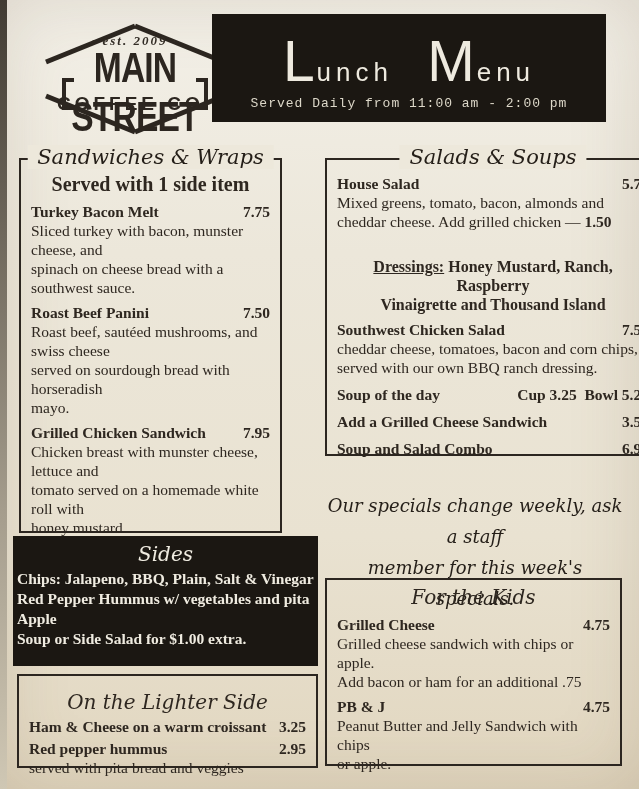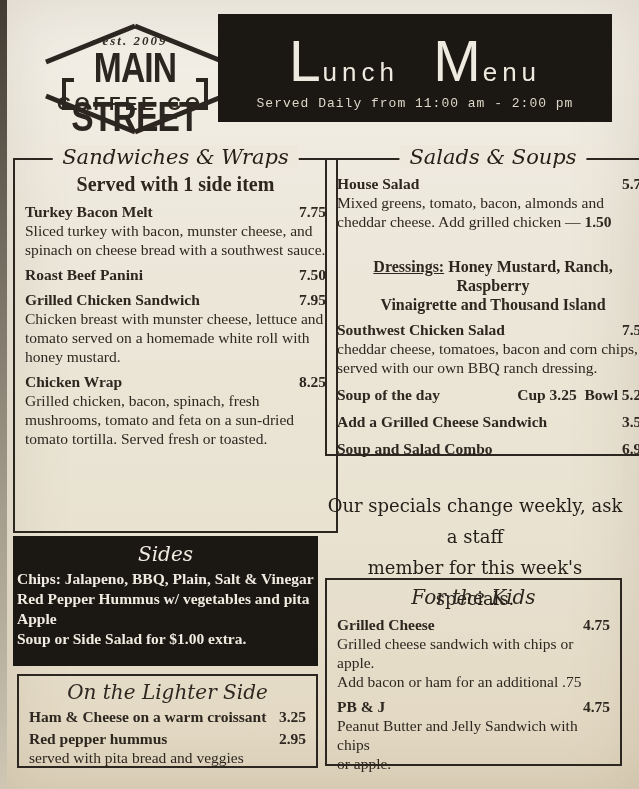--- a/index.html
+++ b/index.html
@@ -16,21 +16,21 @@
   .logo-est{position:absolute;top:13px;width:100%;text-align:center;
     font-style:italic;font-weight:bold;font-size:13px;letter-spacing:2px;color:#322c25;}
   .logo-name{position:absolute;top:27px;width:100%;text-align:center;
     font-family:"Liberation Sans",sans-serif;font-weight:bold;font-size:40px;
     letter-spacing:-1px;transform:scale(.84,1.08);transform-origin:center;color:#2c2620;}
   .logo-sub{position:absolute;top:73px;width:100%;text-align:center;
     font-family:"Liberation Sans",sans-serif;font-weight:bold;font-size:19px;
     letter-spacing:4px;color:#2c2620;}
 
   
-  .lunchbox{position:absolute;left:218px;top:14px;width:394px;height:108px;
+  .lunchbox{position:absolute;left:212px;top:14px;width:394px;height:108px;
     background:#1b1712;text-align:center;color:#eeeadf;}
   .lunch-title{margin-top:14px;font-family:"Liberation Sans",sans-serif;
     font-size:26px;letter-spacing:5px;}
   .lw{display:inline-block;margin:0 11px;}
   .lw::first-letter{font-size:57px;letter-spacing:2px;}
   .lunch-sub{position:absolute;bottom:11px;width:100%;
     font-family:"Liberation Mono",monospace;font-size:13px;letter-spacing:1px;color:#ddd8c9;}
 
   
   .panel{position:absolute;border:2px solid #2c2620;padding:8px 10px;box-sizing:border-box;}
@@ -38,36 +38,36 @@
     background:#ede8db;padding:0 10px;white-space:nowrap;
     font-family:"DejaVu Serif",serif;font-style:italic;font-size:21px;color:#241e18;}
   .inner-title{text-align:center;font-family:"DejaVu Serif",serif;font-style:italic;
     font-size:20px;margin:1px 0 3px;}
   .note{text-align:center;font-weight:bold;font-size:20px;margin:5px 0 2px;}
   .item{margin-top:7px;}
   .row{display:flex;justify-content:space-between;font-weight:bold;font-size:15.5px;}
   .pr{white-space:pre-wrap;}
   .desc{font-size:15.5px;line-height:19px;}
 
-  .sandwiches{left:13px;top:158px;width:325px;height:375px;}
+  .sandwiches{left:19px;top:158px;width:263px;height:375px;}
   .salads{left:325px;top:158px;width:336px;height:298px;}
   .dressings{text-align:center;font-weight:bold;font-size:16px;line-height:19px;margin-top:26px;}
   .dressings .u{text-decoration:underline;}
   .srow{margin-top:9px;}
 
   .blackbox{position:absolute;left:13px;top:536px;width:305px;height:130px;
     background:#1b1712;color:#efebe0;padding:3px 4px;box-sizing:border-box;}
   .blackbox .inner-title{margin:3px 0 3px;}
   .blackbox .line{font-weight:bold;font-size:15.5px;line-height:20px;}
 
-  .lighter{left:17px;top:674px;width:301px;height:94px;padding-top:3px;}
+  .lighter{left:17px;top:674px;width:301px;height:94px;padding-top:13px;}
   .lighter .item{margin-top:4px;justify-content:space-between;}
 
   .specials{position:absolute;left:327px;top:490px;width:296px;text-align:center;
-    font-family:"DejaVu Serif",serif;font-size:18px;line-height:31px;color:#241e18;}
+    font-family:"DejaVu Serif",serif;font-style:italic;font-size:18px;line-height:31px;color:#241e18;}
 
   .kids{left:325px;top:578px;width:297px;height:188px;padding-top:4px;}
 </style>
 </head>
 <body>
 
 <div class="photo">
   <div class="edge"></div>
 
   <div class="logo">
@@ -109,20 +109,25 @@
         <div>Sliced turkey with bacon, munster cheese, and</div>
         <div>spinach on cheese bread with a southwest sauce.</div>
       </div>
     </div>
 
     <div class="item">
       <div class="row">
         <span class="nm">Roast Beef Panini</span>
         <span class="pr">7.50</span>
       </div>
+      <div class="desc">
+        <div>Roast beef, sautéed mushrooms, and swiss cheese</div>
+        <div>served on sourdough bread with horseradish</div>
+        <div>mayo.</div>
+      </div>
     </div>
 
     <div class="item">
       <div class="row">
         <span class="nm">Grilled Chicken Sandwich</span>
         <span class="pr">7.95</span>
       </div>
       <div class="desc">
         <div>Chicken breast with munster cheese, lettuce and</div>
         <div>tomato served on a homemade white roll with</div>

